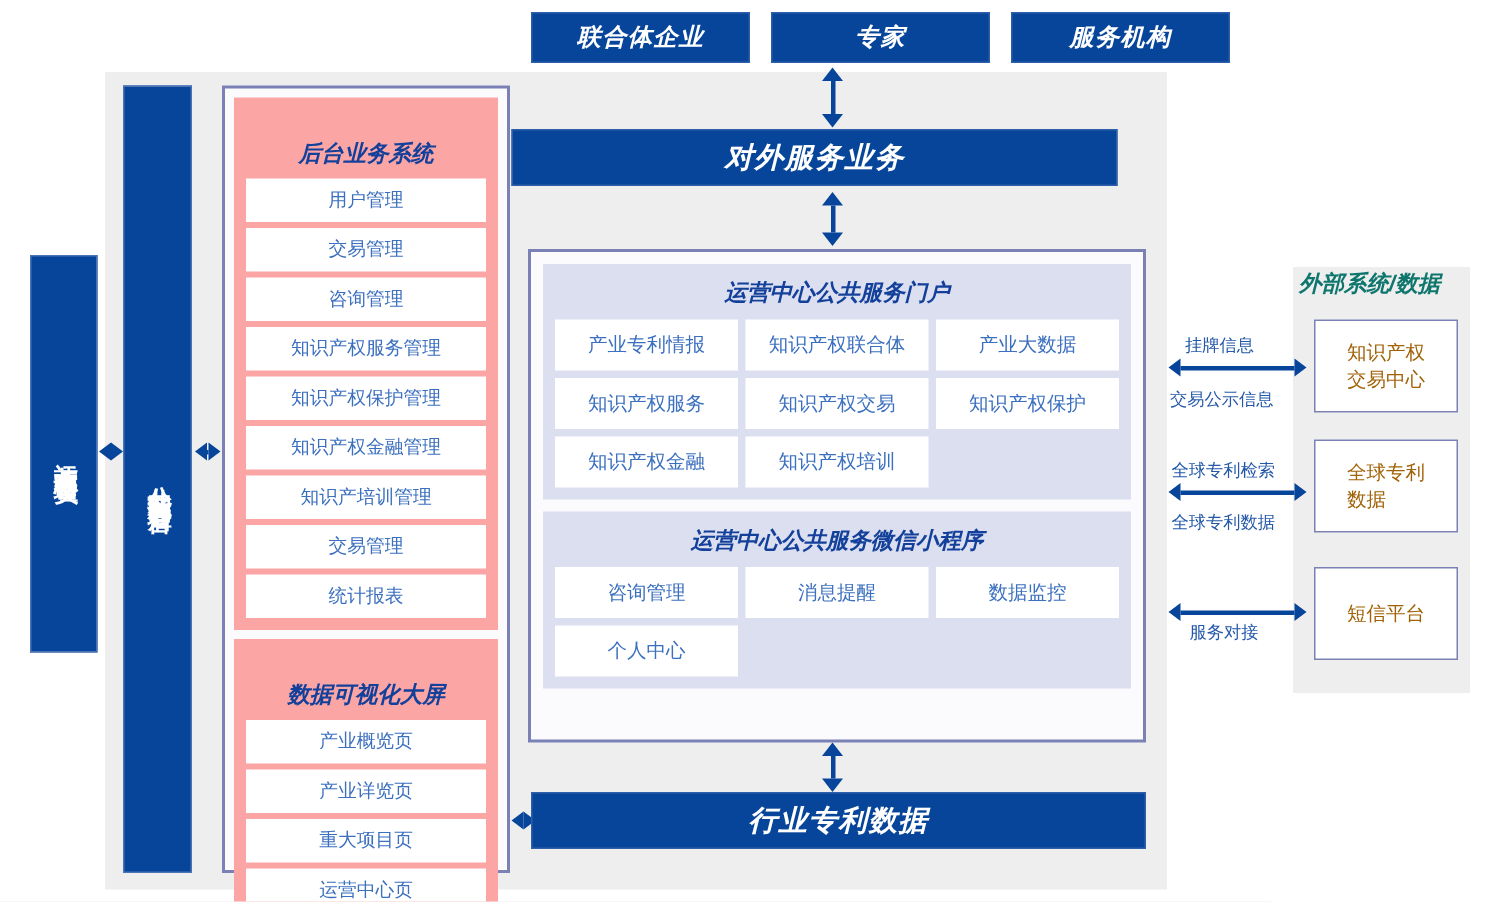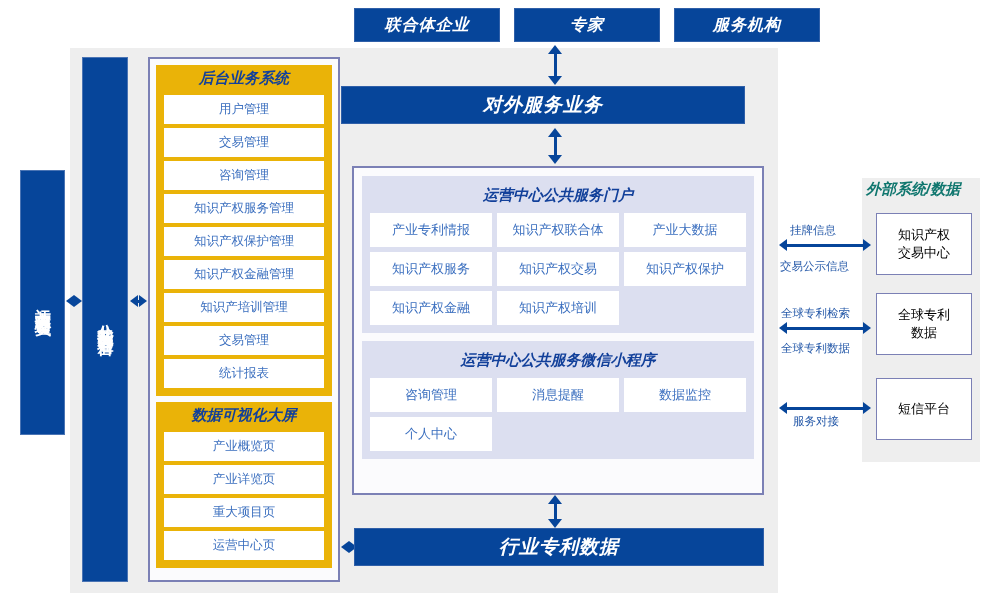--- a/index.html
+++ b/index.html
@@ -43,21 +43,21 @@
   .varrow{position:absolute;display:flex;flex-direction:column;align-items:center;}
   .varrow .line{width:3px;background:#06459a;flex:1;}
   .varrow .head-u{width:0;height:0;border-left:7px solid transparent;
     border-right:7px solid transparent;border-bottom:9px solid #06459a;}
   .varrow .head-d{width:0;height:0;border-left:7px solid transparent;
     border-right:7px solid transparent;border-top:9px solid #06459a;}
 
   
   #left-panel{position:absolute;left:148px;top:57px;width:192px;height:525px;
     background:#fbfbfd;border:2px solid #7b80b5;box-sizing:border-box;}
-  .group{background:#eab308;margin:6px;padding:0 8px 8px;}
+  .group{background:#fca5a5;margin:6px;padding:24px 8px 8px;}
   .group-title{color:#12409a;font-weight:bold;font-style:italic;font-size:15px;
     text-align:center;padding:4px 0 7px;}
   .item{background:#ffffff;color:#3b6fbf;font-size:12.5px;text-align:center;
     padding:6px 2px;margin-bottom:4px;}
   .item:last-child{margin-bottom:0;}
 
   
   #outer-service{position:absolute;left:341px;top:86px;width:404px;height:38px;
     font-size:19px;}
   #internet-label{position:absolute;left:492px;top:58px;color:#4c1d95;
@@ -72,22 +72,22 @@
     padding:8px 2px;}
   #industry-data{position:absolute;left:354px;top:528px;width:410px;height:38px;
     font-size:19px;}
 
   
   #right-panel{position:absolute;left:862px;top:178px;width:118px;height:284px;
     background:#eeeeee;}
   #right-title{position:absolute;left:866px;top:180px;color:#0f766e;
     font-weight:bold;font-style:italic;font-size:15px;}
   .ext-box{position:absolute;left:876px;width:96px;height:62px;background:#ffffff;
-    border:1px solid #7b80b5;box-sizing:border-box;color:#000000;font-size:13px;
-    display:flex;align-items:center;justify-content:center;text-align:center;
+    border:1px solid #7b80b5;box-sizing:border-box;color:#a16207;font-size:13px;
+    display:flex;align-items:center;justify-content:center;
     line-height:1.35;}
   .conn-label{position:absolute;color:#2458a8;font-size:11.5px;white-space:nowrap;}
 </style>
 </head>
 <body>
 
 <div id="top-actors">
   <div class="blue-box">联合体企业</div>
   <div class="blue-box">专家</div>
   <div class="blue-box">服务机构</div>

